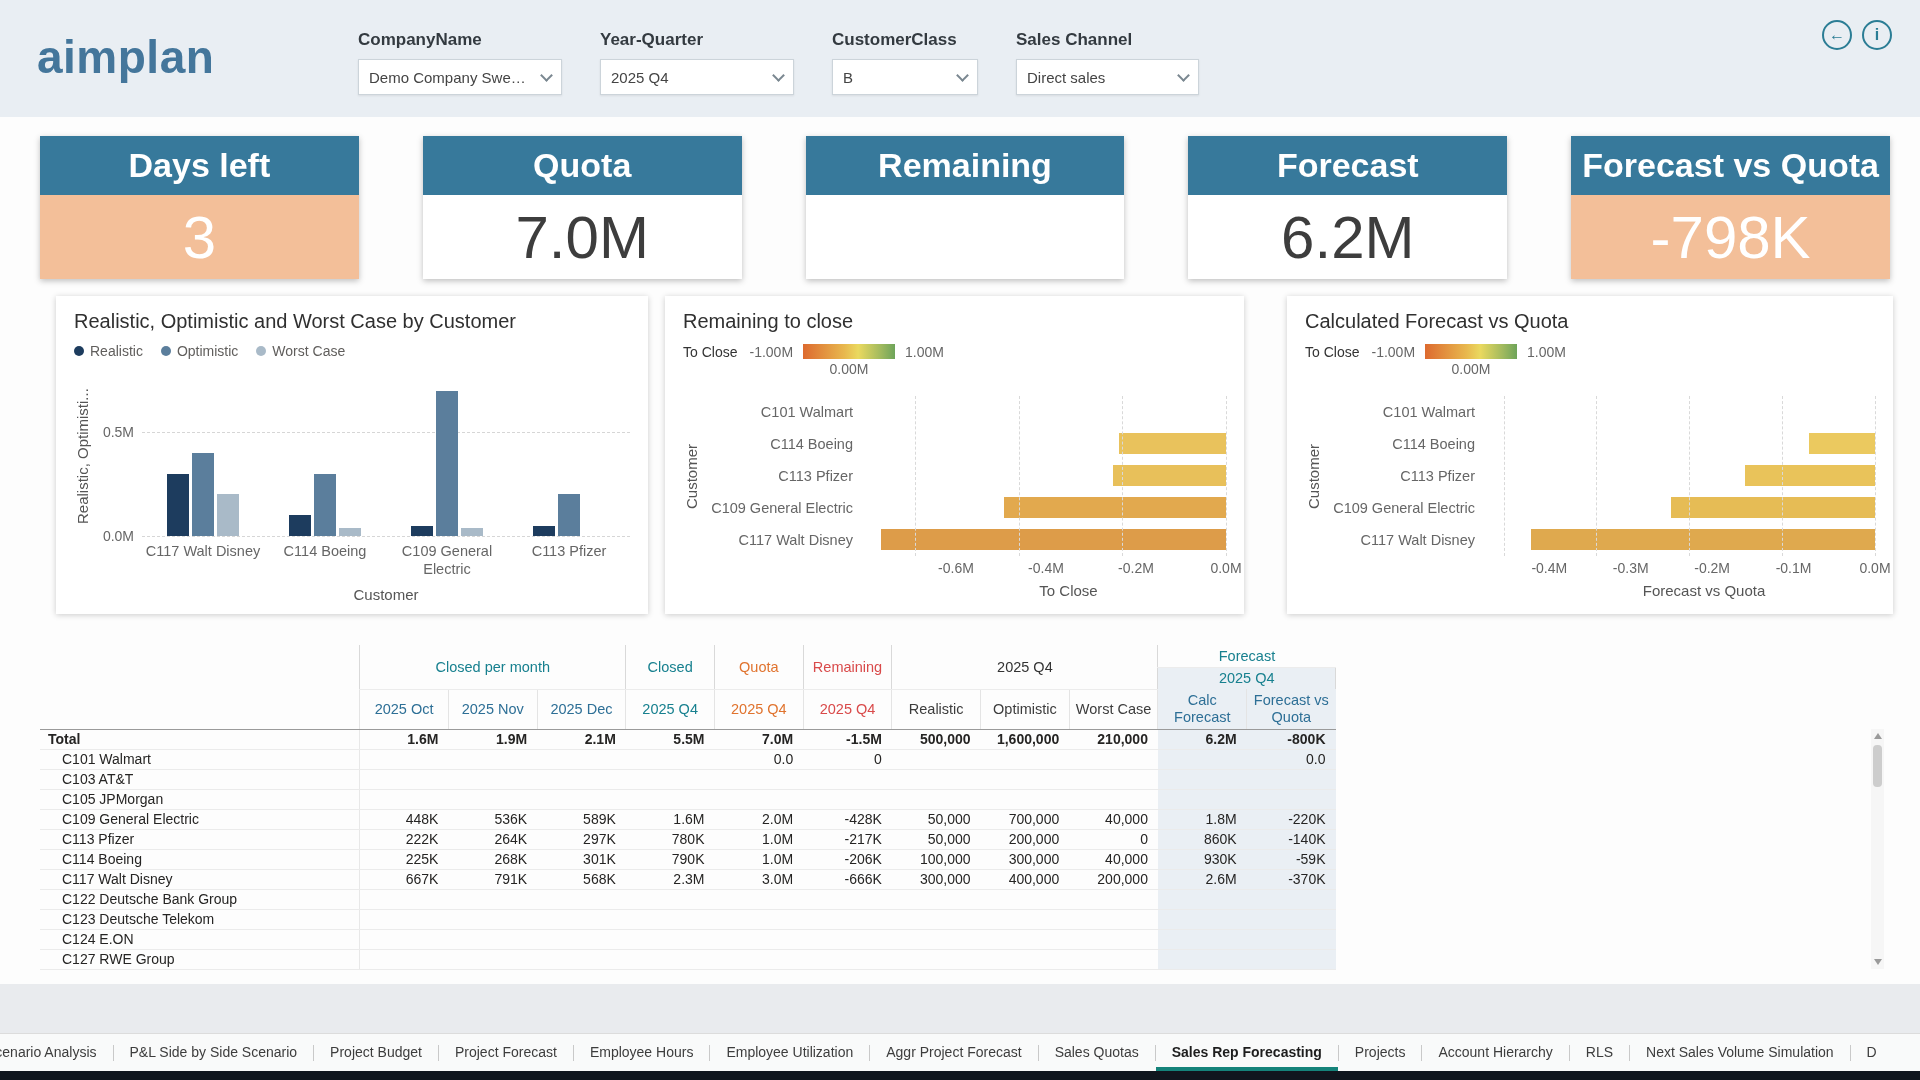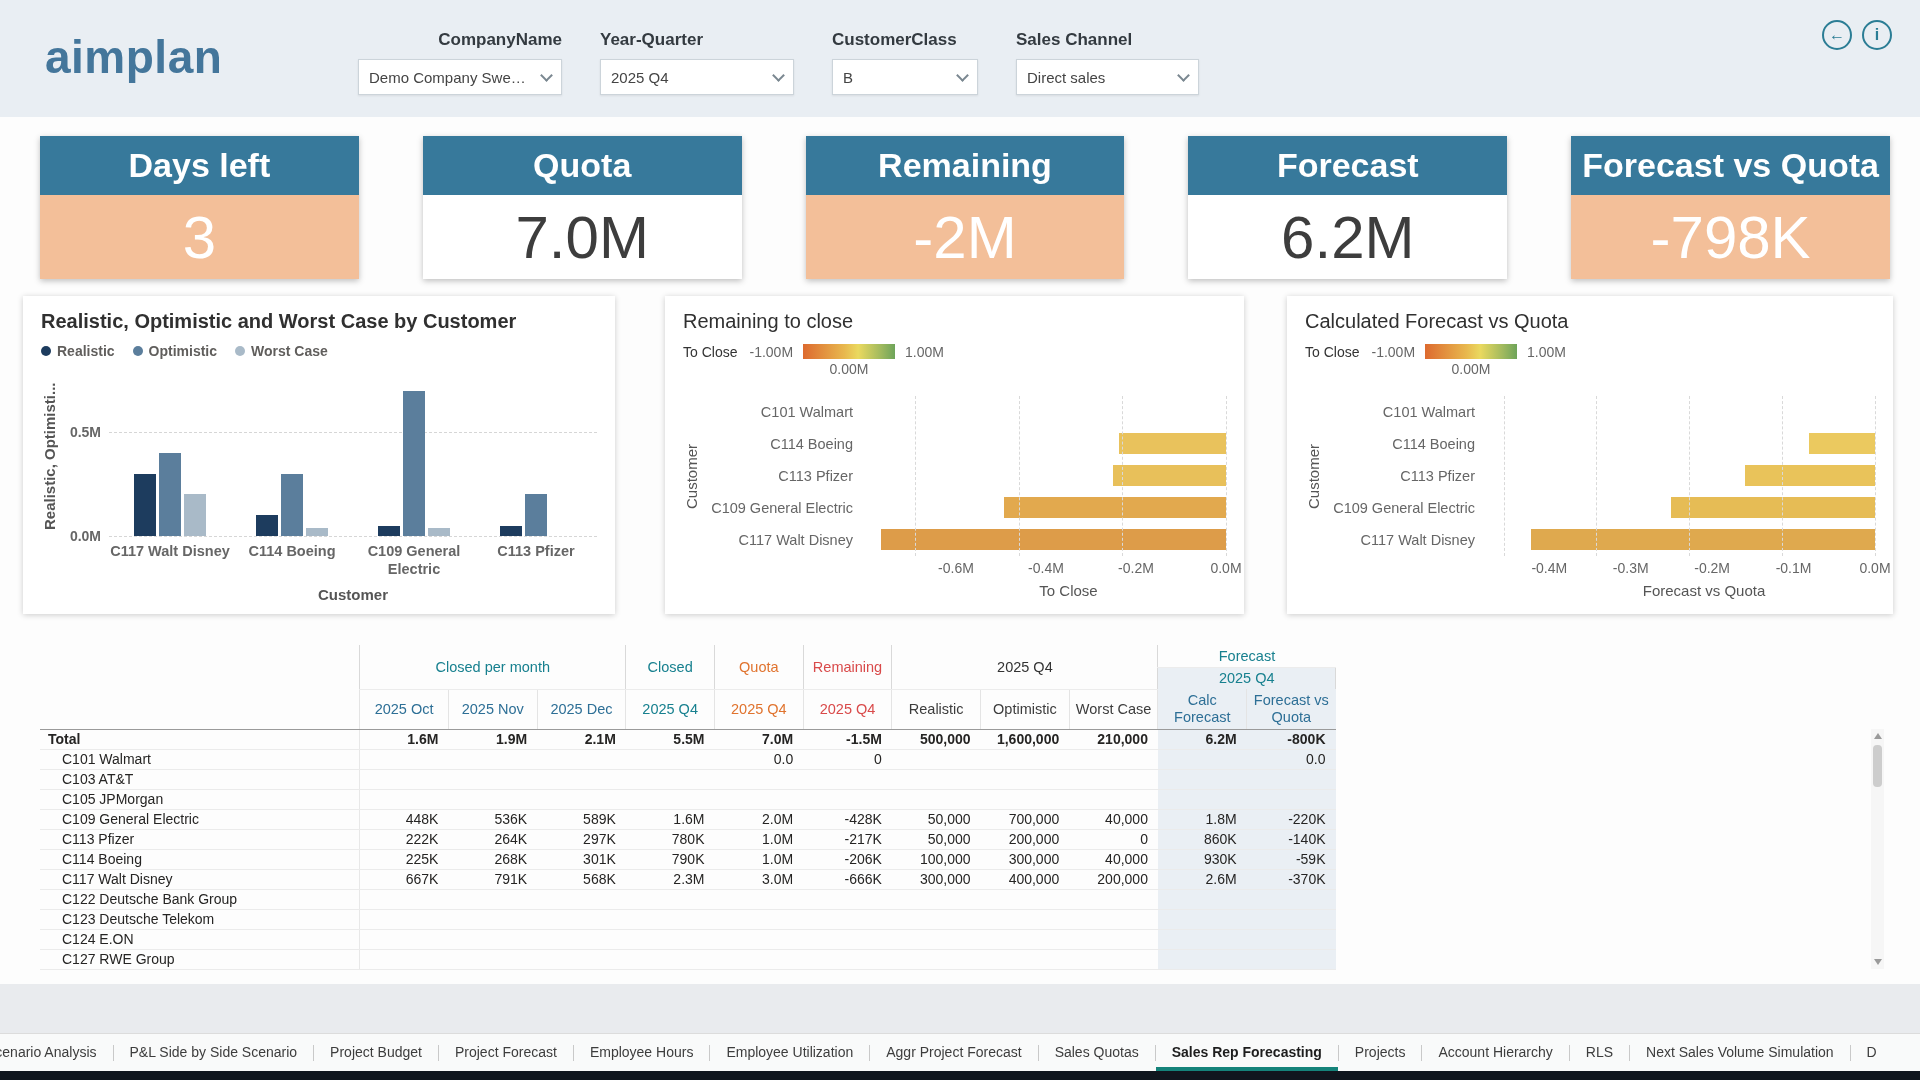--- a/index.html
+++ b/index.html
@@ -2,39 +2,39 @@
 <html><head>
 <meta charset="utf-8">
 <style>
   * { box-sizing:border-box; margin:0; padding:0; }
   html,body { width:1920px; height:1080px; overflow:hidden; }
   body { font-family:"Liberation Sans", sans-serif; background:#ffffff; }
   .page { position:relative; width:1920px; height:1080px; background:#fdfdfd; }
 
   
   .top-header { position:absolute; left:0; top:0; width:1920px; height:117px; background:#e9eef3; }
-  .logo { position:absolute; left:37px; top:30px; font-size:46px; font-weight:700; letter-spacing:.5px; color:#44769b;margin-left:8px; }
+  .logo { position:absolute; left:37px; top:30px; font-size:46px; font-weight:700; letter-spacing:.5px; color:#44769b; }
   .filters { position:absolute; left:358px; top:30px; display:flex; gap:38px; }
   .flabel { font-size:17px; font-weight:700; color:#333a40; margin-bottom:9px; }
   .dropdown { height:36px; background:#fff; border:1px solid #ccd4da; display:flex; align-items:center; justify-content:space-between; padding:0 10px; font-size:15px; color:#444; box-shadow:0 1px 2px rgba(0,0,0,.08); cursor:pointer; }
   .dval { white-space:nowrap; overflow:hidden; text-overflow:ellipsis; }
   .chev { width:9px; height:9px; border-right:2px solid #7a8790; border-bottom:2px solid #7a8790; transform:rotate(45deg); margin-left:8px; margin-top:-4px; flex:none; }
   .header-icons { position:absolute; right:28px; top:20px; display:flex; gap:10px; }
   .circle-icon { width:30px; height:30px; border:2px solid #2b7d95; border-radius:50%; color:#2b7d95; display:flex; align-items:center; justify-content:center; font-size:16px; font-weight:600; cursor:pointer; background:transparent; }
 
   
   .kpi-row { position:absolute; left:40px; top:136px; width:1850px; display:flex; gap:64px; }
   .kpi-card { width:319px; box-shadow:0 2px 6px rgba(0,0,0,.25); background:#fff; }
   .kpi-title { height:59px; background:#37799b; color:#fff; font-size:34px; font-weight:700; display:flex; align-items:center; justify-content:center; white-space:nowrap; }
   .kpi-value { height:84px; display:flex; align-items:center; justify-content:center; font-size:60px; color:#3d3d3d; background:#fff; }
   .kpi-value.hl { background:#f3bf99; color:#fff; }
 
   
   .panel { position:absolute; top:296px; height:318px; background:#fff; box-shadow:0 1px 6px rgba(0,0,0,.20); padding:14px 18px; overflow:hidden; }
-  .p1 { left:23px;  width:592px;font-weight:bold; }
+  .p1 { left:56px;  width:592px; }
   .p2 { left:665px; width:579px; }
   .p3 { left:1287px; width:606px; }
   .chart-title { font-size:20px; color:#303030; height:26px; white-space:nowrap; }
 
   .legend { display:flex; gap:18px; margin-top:4px; font-size:14px; color:#605e5c; align-items:center; height:22px; }
   .legend-item { display:flex; align-items:center; gap:6px; }
   .legend-dot { width:10px; height:10px; border-radius:50%; }
 
   .c1-body { display:flex; margin-top:14px; height:160px; }
   .c1-ytitle { width:20px; writing-mode:vertical-rl; transform:rotate(180deg); font-size:15px; color:#555; text-align:center; white-space:nowrap; overflow:hidden; }
@@ -99,21 +99,21 @@
   .bottom-edge { position:absolute; left:0; top:1071px; width:1920px; height:9px; background:#10161e; }
 </style>
 </head>
 <body>
 
 <div class="page">
 
   <div class="top-header">
     <div class="logo">aimplan</div>
     <div class="filters" id="filters">
-        <div class="filter" style="width: 204px; text-align: right;">
+        <div class="filter" style="width: 204px;">
           <div class="flabel">CompanyName</div>
           <div class="dropdown">
             <span class="dval">Demo Company Sweden ...</span>
             <span class="chev"></span>
           </div>
         </div>
         <div class="filter" style="width: 194px;">
           <div class="flabel">Year-Quarter</div>
           <div class="dropdown">
             <span class="dval">2025 Q4</span>
@@ -149,21 +149,20 @@
       <div class="kpi-card">
         <div class="kpi-title">Days left</div>
         <div class="kpi-value hl">3</div>
       </div>
       <div class="kpi-card">
         <div class="kpi-title">Quota</div>
         <div class="kpi-value">7.0M</div>
       </div>
       <div class="kpi-card">
         <div class="kpi-title">Remaining</div>
-        <div class="kpi-value hl">-2M</div>
       </div>
       <div class="kpi-card">
         <div class="kpi-title">Forecast</div>
         <div class="kpi-value">6.2M</div>
       </div>
       <div class="kpi-card">
         <div class="kpi-title">Forecast vs Quota</div>
         <div class="kpi-value hl">-798K</div>
       </div>
     </div>

